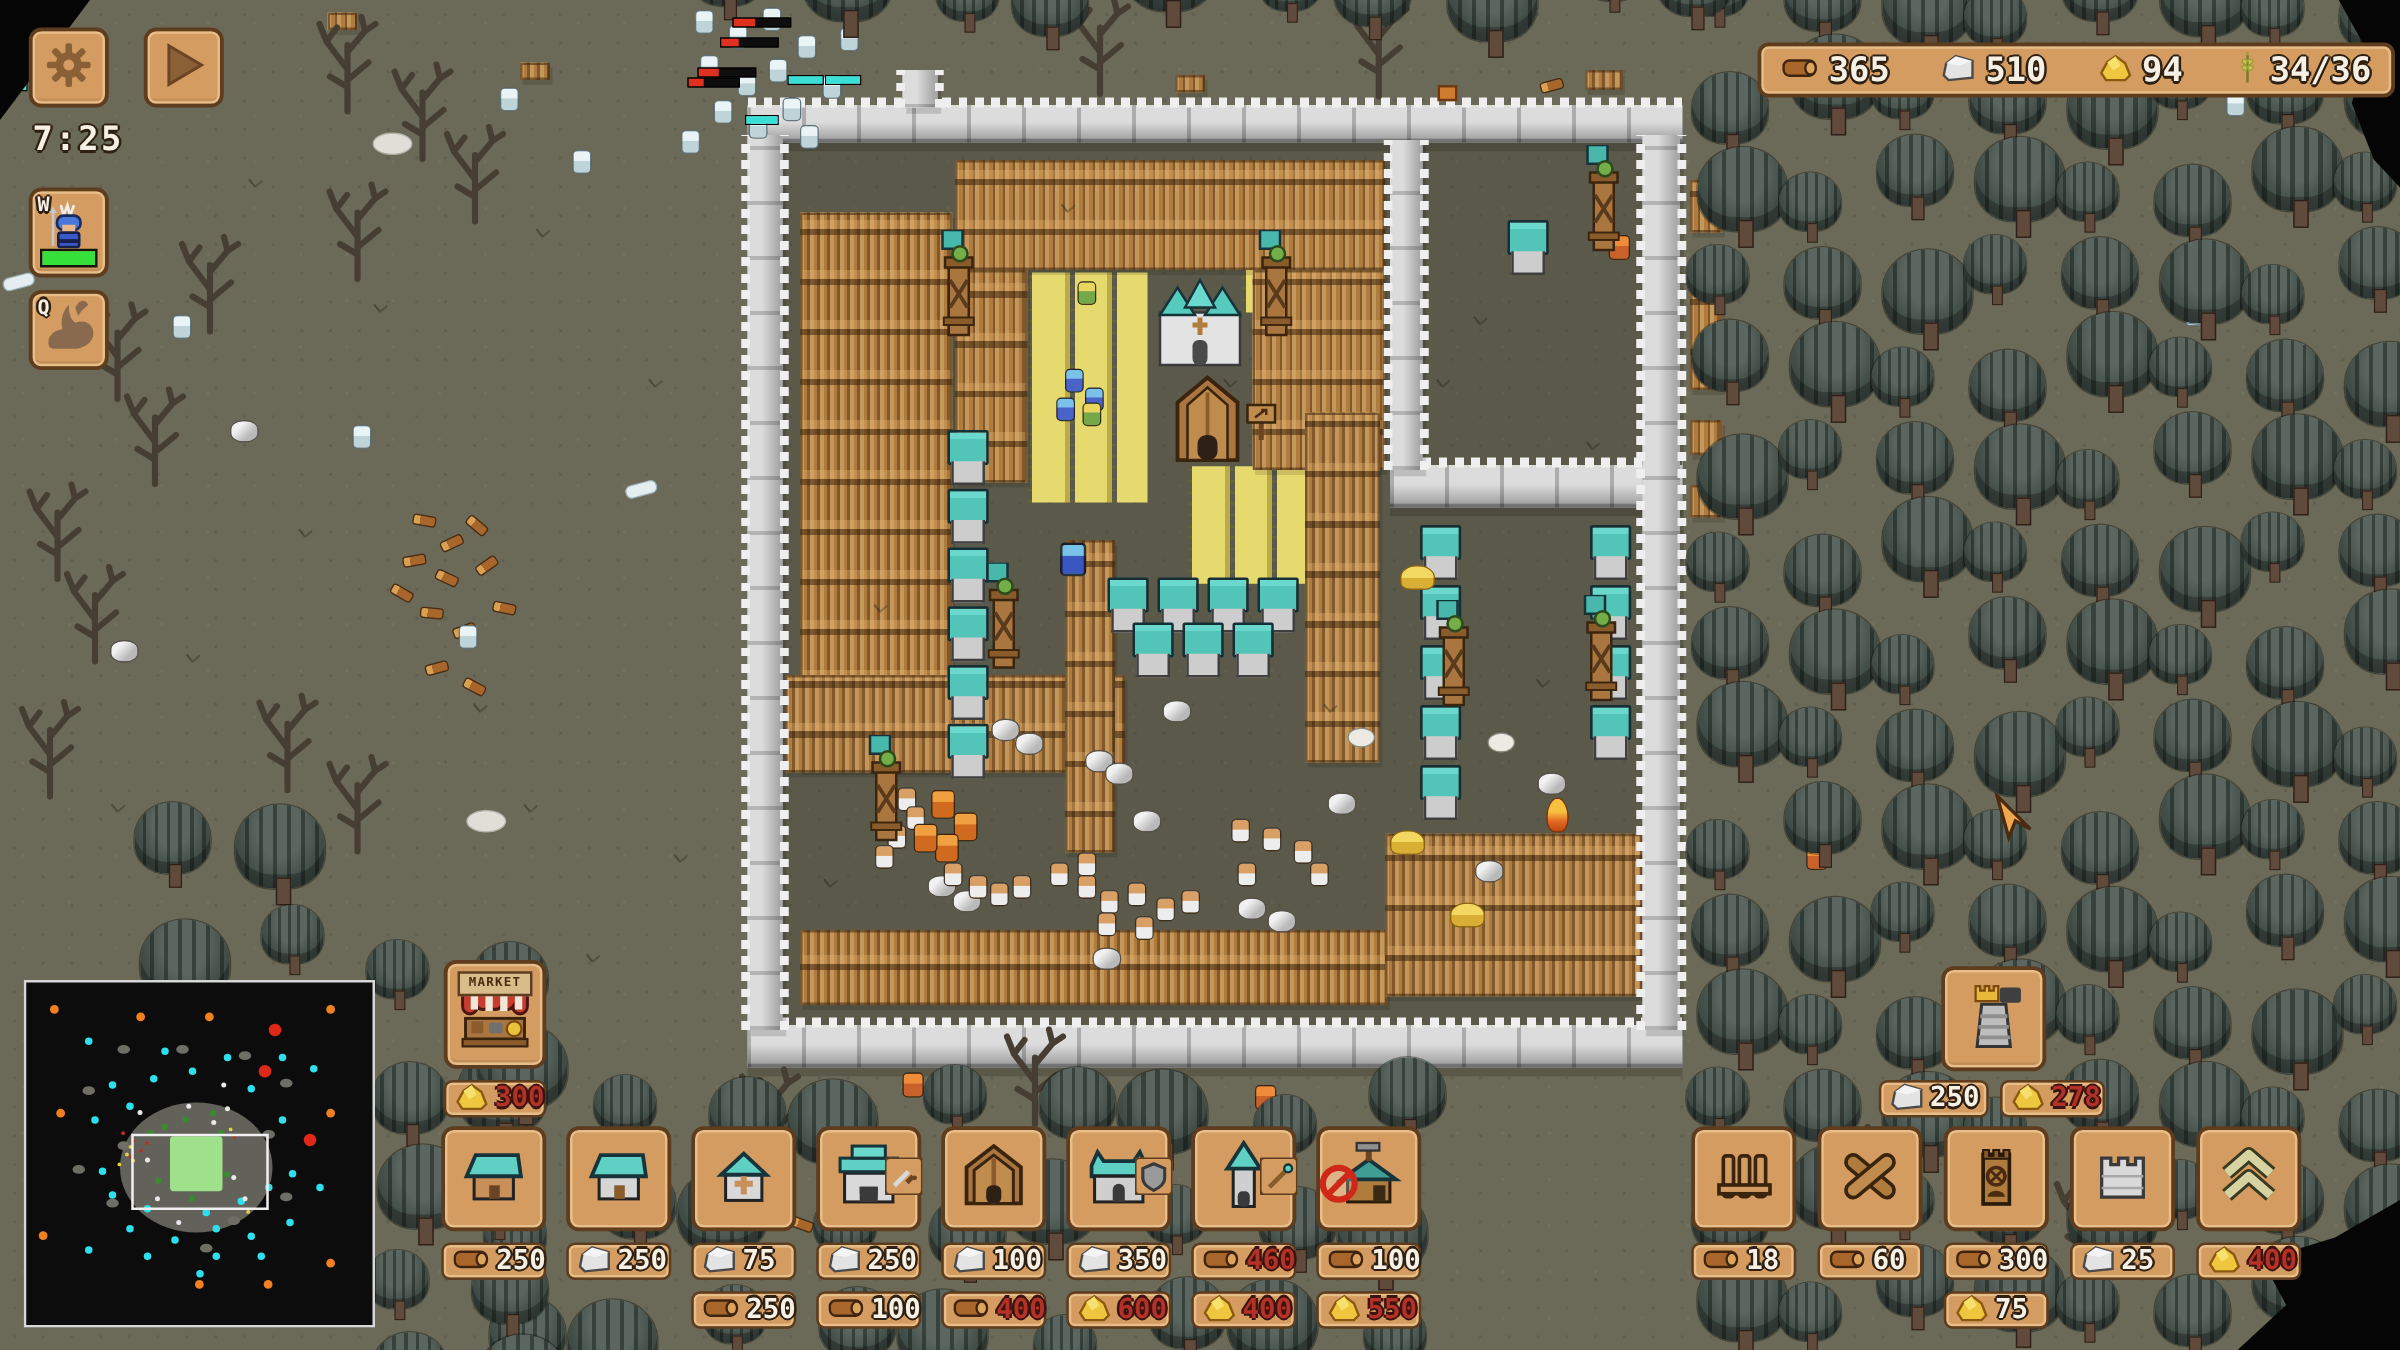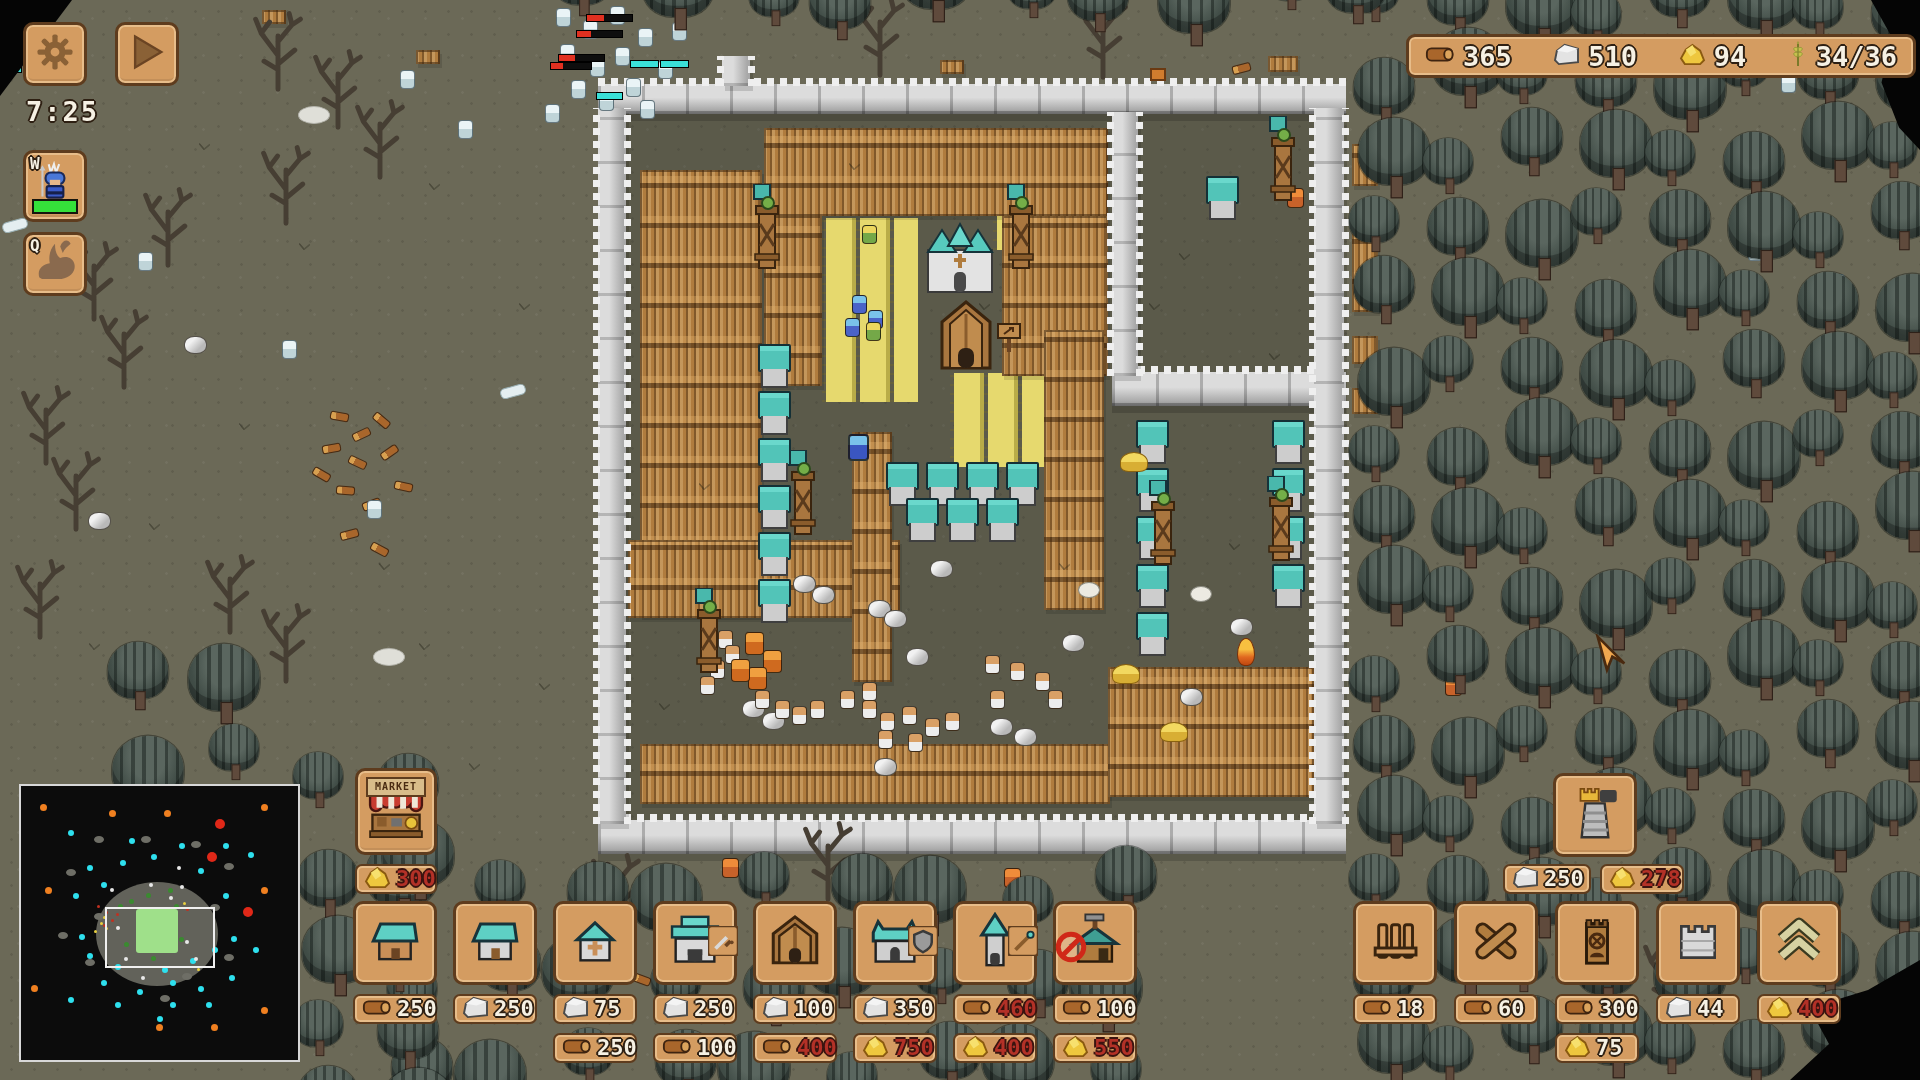--- a/index.html
+++ b/index.html
@@ -871,21 +871,21 @@
               <path d="M4 8 L12 2 L26 6 L26 20 L6 22 L2 18 Z" fill="#e3e3e3" stroke="#4a4a4a" stroke-width="2"></path>
               <path d="M4 8 L12 2 L26 6 L15 10 Z" fill="#f4f4f4"></path>
             </svg></span>
           <span class="v px ok">350</span>
         </div>
         <div class="badge">
           <span><svg width="27" height="23" viewBox="0 0 28 24">
               <path d="M14 2 L22 8 L26 18 L22 22 L6 22 L2 16 L7 7 Z" fill="#eec73e" stroke="#8a5a10" stroke-width="2"></path>
               <path d="M14 2 L18 10 L12 14 L7 7 Z" fill="#f7e06e"></path>
             </svg></span>
-          <span class="v px no">750</span>
+          <span class="v px no">600</span>
         </div>
       </div>
       <div class="shop-item" style="left: 953px; top: 901px;">
         <div class="btn">
           <span><svg width="58" height="58" viewBox="0 0 48 48">
               <rect x="17" y="18" width="14" height="26" fill="#cfcfcf" stroke="#222" stroke-width="2"></rect>
               <polygon points="13,19 24,2 35,19" fill="#5ed0c4" stroke="#17343b" stroke-width="2.5"></polygon>
               <rect x="20" y="34" width="8" height="10" rx="3" fill="#3a3a3a"></rect>
             </svg></span>
           <span class="overlay"><svg width="30" height="30" viewBox="0 0 24 24">
@@ -1008,21 +1008,21 @@
           <span><svg width="50" height="50" viewBox="0 0 48 48">
               <path d="M8 10 h7 v5 h6 v-5 h7 v5 h6 v-5 h6 v30 h-32 z" fill="#d9d9d9" stroke="#3a3a3a" stroke-width="2.5"></path>
               <path d="M8 24 h32 M8 33 h32" stroke="#a8a8a8" stroke-width="2"></path>
             </svg></span>
         </div>
         <div class="badge">
           <span><svg width="27" height="23" viewBox="0 0 28 24">
               <path d="M4 8 L12 2 L26 6 L26 20 L6 22 L2 18 Z" fill="#e3e3e3" stroke="#4a4a4a" stroke-width="2"></path>
               <path d="M4 8 L12 2 L26 6 L15 10 Z" fill="#f4f4f4"></path>
             </svg></span>
-          <span class="v px ok">44</span>
+          <span class="v px ok">25</span>
         </div>
       </div>
       <div class="shop-item" style="left: 1757px; top: 901px;">
         <div class="btn">
           <span><svg width="56" height="56" viewBox="0 0 48 48">
               <g fill="none" stroke="#3a3a20" stroke-width="10" stroke-linejoin="round">
                 <path d="M9 22 L24 9 L39 22"></path>
                 <path d="M9 37 L24 24 L39 37"></path>
               </g>
               <g fill="none" stroke="#d6d2a2" stroke-width="6" stroke-linejoin="round">

